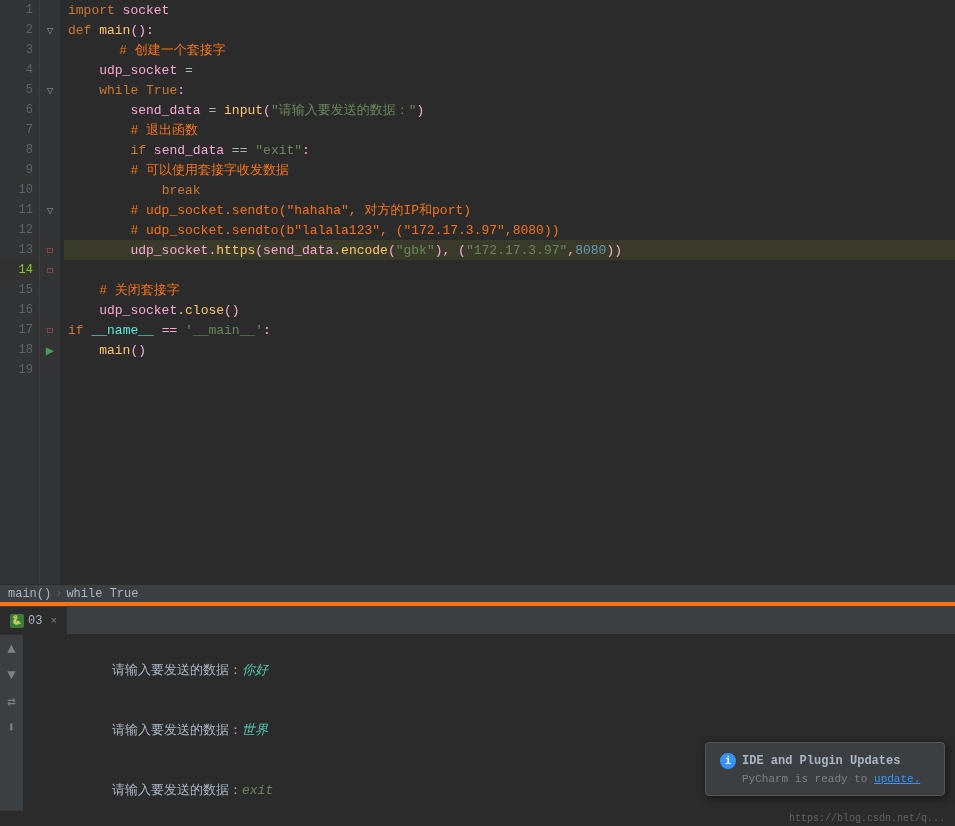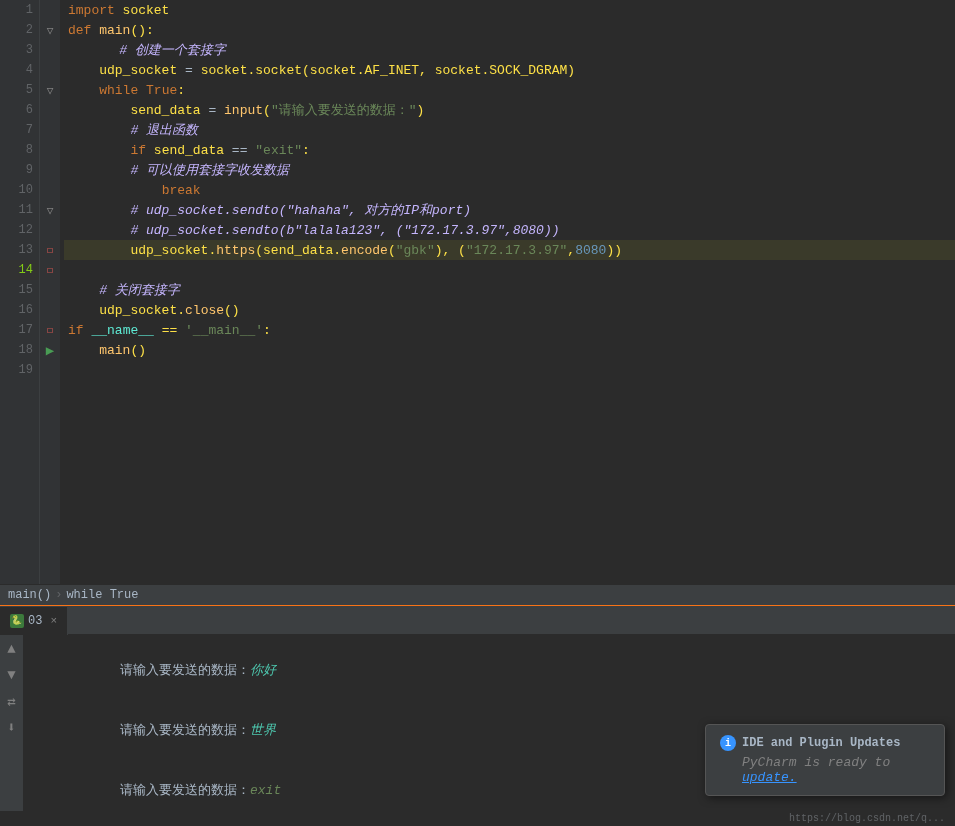--- a/index.html
+++ b/index.html
@@ -99,30 +99,30 @@
 
     .code-line.highlighted {
       background: #3a3a2a;
     }
 
     
     .kw { color: #cc7832; font-weight: normal; } 
     .fn { color: #ffc66d; } 
     .str { color: #6a8759; } 
     .num { color: #6897bb; } 
-    .comment { color: #c4b5fd; font-style: italic; } 
-    .plain { color: #fde047; }
+    .comment { color: #f97316; } 
+    .plain { color: #f9a8d4; }
     .attr { color: #5eead4; }
     .eq { color: #a9b7c6; }
 
     
     .breadcrumb-bar {
       background: #3c3f41;
       border-top: 1px solid #2b2b2b;
-      border-bottom: 1px solid #f97316;
+      border-bottom: 4px solid #f97316;
       padding: 2px 8px;
       font-size: 12px;
       color: #808080;
       display: flex;
       align-items: center;
       gap: 4px;
       height: 22px;
     }
 
     .breadcrumb-bar .bc-item {
@@ -217,21 +217,21 @@
       font-size: 13px;
       color: #a9b7c6;
       overflow-y: auto;
     }
 
     .terminal-line {
       line-height: 20px;
       white-space: pre;
     }
 
-    .t-plain { color: #a9b7c6; margin-left: 8px; }
+    .t-plain { color: #a9b7c6; }
     .t-cyan { color: #4ec9b0; font-style: italic; }
     .t-exit { color: #6a8759; font-style: italic; }
 
     
     .notification-popup {
       position: absolute;
       bottom: 30px;
       right: 10px;
       background: #3c3f41;
       border: 1px solid #555;
@@ -260,23 +260,22 @@
       align-items: center;
       justify-content: center;
       color: white;
       font-size: 10px;
       font-weight: bold;
       flex-shrink: 0;
     }
 
     .notification-body {
       color: #808080;
-      font-size: 13px;
+      font-size: 11px;
       padding-left: 22px;
-      font-style: italic;
     }
 
     .notification-link {
       color: #3794ff;
       text-decoration: underline;
       cursor: pointer;
     }
 
     .url-hint {
       color: #606366;
@@ -352,21 +351,20 @@
       </div>
 
       <div class="code-line">
         <span class="indent1"></span>
         <span class="comment">&nbsp;&nbsp;&nbsp;&nbsp;# 创建一个套接字</span>
       </div>
 
       <div class="code-line">
         <span class="plain">&nbsp;&nbsp;&nbsp;&nbsp;udp_socket&nbsp;</span>
         <span class="eq">=</span>
-        <span class="plain">&nbsp;socket.socket(socket.AF_INET,&nbsp;socket.SOCK_DGRAM)</span>
       </div>
 
       <div class="code-line">
         <span class="plain">&nbsp;&nbsp;&nbsp;&nbsp;</span>
         <span class="kw">while</span>
         <span class="kw">&nbsp;True</span>
         <span class="plain">:</span>
       </div>
 
 

